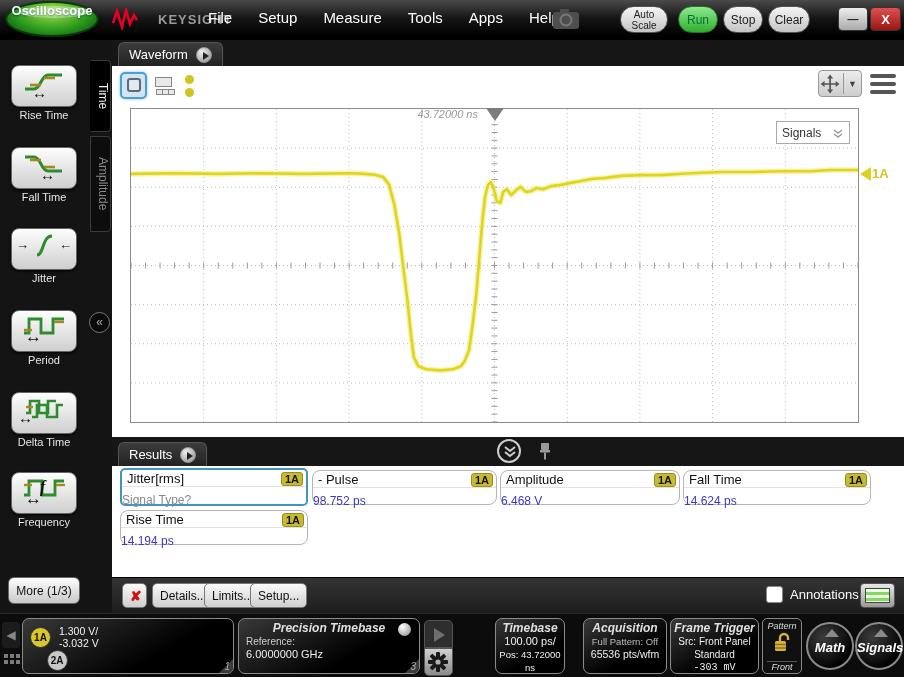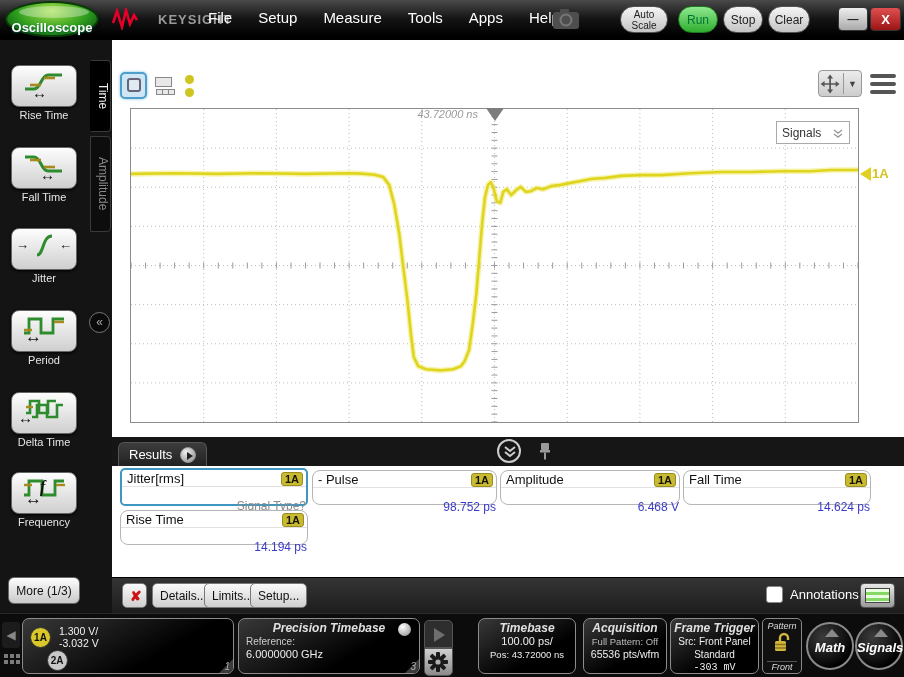--- a/index.html
+++ b/index.html
@@ -5,21 +5,21 @@
   * { margin:0; padding:0; box-sizing:border-box; }
   html,body { background:#000; }
   .app { position:relative; width:904px; height:677px; background:#000; overflow:hidden;
          font-family:"Liberation Sans", sans-serif; }
 
   
   .top-bar { position:absolute; left:0; top:0; width:904px; height:40px;
     background:linear-gradient(#4a4a4a,#161616 45%,#000 90%); }
   .logo { position:absolute; left:5px; top:1px; width:94px; height:36px; border-radius:50%;
     background:radial-gradient(ellipse at 50% 25%, #a6e04a, #2f9e1e 55%, #0b5c10 90%);
-    border:2px solid #0a3a0a; display:flex; align-items:flex-end; justify-content:center;
+    border:2px solid #0a3a0a; display:flex; align-items:flex-start; justify-content:center;
     box-shadow:0 2px 4px rgba(0,0,0,.6); }
   .logo::before { content:""; position:absolute; left:12px; top:3px; width:70px; height:12px;
     border-radius:50%; background:rgba(255,255,255,.35); }
   .logo span { color:#fff; font-size:13px; font-weight:bold; text-shadow:0 1px 2px #053;}
   .keysight { position:absolute; left:112px; top:8px; display:flex; align-items:center; gap:20px; }
   .keysight .brand-text { color:#9a9a9a; font-size:13px; font-weight:bold; letter-spacing:1px; }
   .menus { position:absolute; left:208px; top:9px; display:flex; gap:26px; }
   .menus .menu-item { color:#fff; font-size:15px; cursor:default; }
   .cam-btn { position:absolute; left:550px; top:8px; width:32px; height:22px; }
   .pill { position:absolute; top:6px; height:27px; border-radius:14px; border:1px solid #555;
@@ -104,21 +104,21 @@
     border-right:11px solid #e0d023; }
   .ch-marker .lbl { color:#d3c425; font-size:13px; font-weight:bold; }
 
   .results-panel { position:absolute; left:0; top:426px; width:792px; height:111px; background:#fff; }
   .card { position:absolute; background:#fff; border:1px solid #b5b5b5; border-radius:8px; height:35px; }
   .card.selected { border:2px solid #3f97c1; border-radius:5px; height:38px; }
   .card-head { display:flex; justify-content:space-between; align-items:center; padding:1px 3px 0 5px; }
   .card-name { font-size:13px; color:#111; }
   .badge { background:#c9ba33; border:1px solid #9a8d1e; border-radius:3px; color:#141400;
     font-size:11px; font-weight:bold; padding:0 3px; }
-  .card-val { text-align:right; font-size:12px; color:#3a3ac8; border-top:1px solid #e2e2e2; padding-top:12px;}
+  .card-val { text-align:left; font-size:12px; color:#3a3ac8; border-top:1px solid #e2e2e2; padding-top:6px;}
   .card-val.prompt { color:#8a8a8a; }
 
   .results-bottom { position:absolute; left:0; top:537px; width:792px; height:36px;
     background:linear-gradient(#343434,#1d1d1d); border-top:1px solid #000; }
   .rb-btn { position:absolute; top:5px; height:25px; border-radius:5px; border:1px solid #777;
     background:linear-gradient(#fafafa,#cfcfcf); font-size:12px; color:#111; padding:0 7px; }
   .x-btn { left:10px; width:25px; color:#c11; font-weight:bold; font-size:14px; }
   .annot-check { position:absolute; left:654px; top:8px; width:17px; height:17px; background:#fff;
     border:1px solid #888; border-radius:3px; }
   .annot-label { position:absolute; left:678px; top:9px; color:#fff; font-size:13px; }
@@ -288,20 +288,26 @@
   </div>
 
   <div class="tabstrip">
     <div class="vtab active">Time</div>
     <div class="vtab idle">Amplitude</div>
     <div class="collapse-btn">«</div>
   </div>
 
   <div class="content">
 
+    <div class="tab-row wave-tab-row">
+      <div class="panel-tab">
+        <span>Waveform</span>
+        <span class="play-circle"></span>
+      </div>
+    </div>
 
     <div class="wave-panel">
       <div class="wp-toolbar">
         <div class="tool-btn active">
           <div class="one-view-glyph"></div>
         </div>
         <div class="tool-btn" style="border:none;background:transparent;">
           <div class="grid-view-glyph"></div>
         </div>
         <div class="dot-col">
@@ -570,21 +576,21 @@
           <rect x="9" y="1" width="4" height="20" rx="1"></rect>
           <rect x="1" y="9" width="20" height="4" rx="1"></rect>
           <rect x="9" y="1" width="4" height="20" rx="1" transform="rotate(45 11 11)"></rect>
           <rect x="9" y="1" width="4" height="20" rx="1" transform="rotate(-45 11 11)"></rect>
           <circle cx="11" cy="11" r="6" fill="#1a1a1a"></circle>
           <circle cx="11" cy="11" r="2.6" fill="#b0b0b0"></circle>
         </g>
       </svg>
     </div>
 
-    <div class="bb-panel" style="left:478px; width:98px;">
+    <div class="bb-panel" style="left:495px; width:70px;">
       <div class="bb-title">Timebase</div>
       <div class="bb-line" style="font-size:11px;">100.00 ps/</div>
       <div class="bb-line" style="font-size:9.5px;">Pos: 43.72000 ns</div>
     </div>
 
     <div class="bb-panel" style="left:583px; width:84px;">
       <div class="bb-title">Acquisition</div>
       <div class="bb-line" style="font-size:9.5px; color:#bbb;">Full Pattern: Off</div>
       <div class="bb-line" style="font-size:10.5px;">65536 pts/wfm</div>
     </div>

